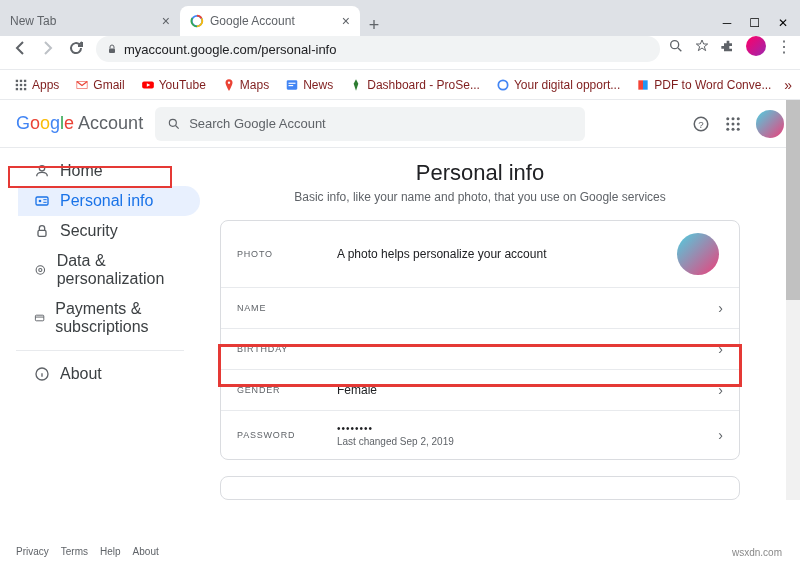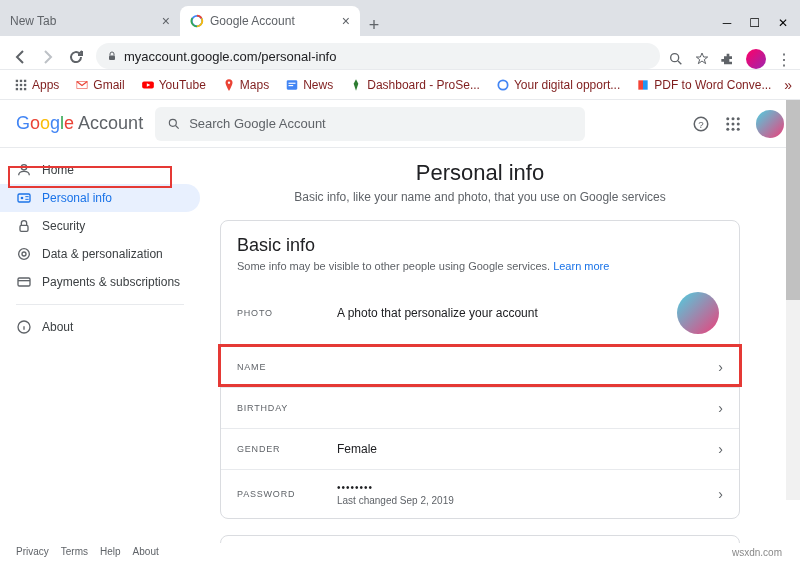--- a/index.html
+++ b/index.html
@@ -7,21 +7,21 @@
     
     
     .titlebar { height: 36px; background: #dee1e6; display: flex; align-items: flex-end; justify-content: center; }
     .tab { height: 30px; padding: 0 10px; display: flex; align-items: center; gap: 6px; font-size: 12px; color: #5f6368; min-width: 180px; position: relative; }
     .tab.active { background: #fff; border-radius: 8px 8px 0 0; }
     .tab-close { font-size: 14px; color: #5f6368; margin-left: auto; cursor: pointer; }
     .tab-add { width: 28px; text-align: center; font-size: 18px; color: #5f6368; cursor: pointer; }
     .win-controls { margin-left: auto; display: flex; gap: 18px; padding: 0 12px 6px 0; font-size: 12px; }
     .win-btn { cursor: pointer; }
     
-    .addrbar { height: 34px; background: #fff; display: flex; align-items: flex-end; padding: 0 8px; gap: 4px; border-bottom: 1px solid #e8eaed; }
+    .addrbar { height: 34px; background: #fff; display: flex; align-items: flex-start; padding: 0 8px; gap: 4px; border-bottom: 1px solid #e8eaed; }
     .nav-btn { width: 24px; height: 24px; display: flex; align-items: center; justify-content: center; color: #5f6368; cursor: pointer; border-radius: 50%; }
     .nav-btn.disabled { color: #bdc1c6; }
     .url-field { flex: 1; height: 26px; background: #f1f3f4; border-radius: 13px; display: flex; align-items: center; padding: 0 10px; font-size: 13px; color: #202124; gap: 6px; margin: 0 4px; }
     .toolbar-icons { display: flex; gap: 10px; align-items: center; color: #5f6368; }
     .avatar-small { width: 20px; height: 20px; border-radius: 50%; background: linear-gradient(135deg, #f06, #9c27b0); }
     
     .bookmarks { height: 30px; background: #fff; display: flex; align-items: center; padding: 0 8px; gap: 4px; border-bottom: 1px solid #e8eaed; font-size: 12px; color: #7f1d1d; }
     .bm { display: flex; align-items: center; gap: 4px; padding: 3px 6px; cursor: pointer; border-radius: 4px; }
     .bm-icon { width: 14px; height: 14px; display: inline-flex; align-items: center; justify-content: center; }
     
@@ -33,21 +33,21 @@
     .search-box { flex: 0 0 430px; height: 34px; background: #f1f3f4; border-radius: 6px; display: flex; align-items: center; padding: 0 12px; gap: 8px; color: #5f6368; font-size: 13px; }
     .hdr-right { margin-left: auto; display: flex; gap: 14px; align-items: center; color: #5f6368; }
     .avatar-hdr { width: 28px; height: 28px; border-radius: 50%; background: linear-gradient(135deg, #4dd0e1, #ec407a); }
     
     
     .content { display: flex; height: calc(563px - 36px - 34px - 30px - 48px - 20px); position: relative; }
     .scrollbar-track { position: absolute; right: 0; top: 100px; width: 14px; height: 400px; background: #f1f1f1; }
     .scrollbar-thumb { width: 100%; height: 200px; background: #c1c1c1; }
     
     .sidebar { width: 200px; padding: 8px 0; }
-    .sb-item { display: flex; align-items: center; gap: 10px; padding: 6px 16px; font-size: 12px; color: #3c4043; cursor: pointer; }
+    .sb-item { display: flex; align-items: center; gap: 10px; padding: 6px 16px; font-size: 16px; color: #3c4043; cursor: pointer; margin-left: 18px; }
     .sb-item.active { color: #1a73e8; background: #e8f0fe; border-radius: 0 16px 16px 0; }
     .sb-icon { width: 16px; height: 16px; display: flex; align-items: center; justify-content: center; }
     .sb-sep { height: 1px; background: #e8eaed; margin: 8px 16px; }
     
     .main { flex: 1; padding: 12px 60px 0 20px; overflow: hidden; }
     .main h1 { font-size: 22px; font-weight: 400; text-align: center; color: #202124; margin-bottom: 4px; }
     .subtitle { font-size: 12px; color: #5f6368; text-align: center; margin-bottom: 16px; }
     
     .card { border: 1px solid #dadce0; border-radius: 8px; margin-bottom: 16px; }
     .card-head { padding: 14px 16px 8px; }
@@ -313,27 +313,23 @@
         </span>
         <span>About</span>
       </div>
   </div>
 
   <div class="main">
     <h1>Personal info</h1>
     <div class="subtitle">Basic info, like your name and photo, that you use on Google services</div>
 
     <div class="card" style="position:relative">
-      <div class="card-head">
-        <div class="card-title">Basic info</div>
-        <div class="card-sub"><span>Some info may be visible to other people using Google services. </span><a href="#">Learn more</a></div>
-      </div>
       <div class="row" style="border-top:none">
         <div class="row-label">PHOTO</div>
-        <div class="row-val">A photo that personalize your account</div>
+        <div class="row-val">A photo helps personalize your account</div>
         <div class="avatar-photo"></div>
       </div>
       <div class="row" id="name-row">
         <div class="row-label">NAME</div>
         <div class="row-val"></div>
         <span class="chev">›</span>
       </div>
       <div class="row">
         <div class="row-label">BIRTHDAY</div>
         <div class="row-val"></div>

